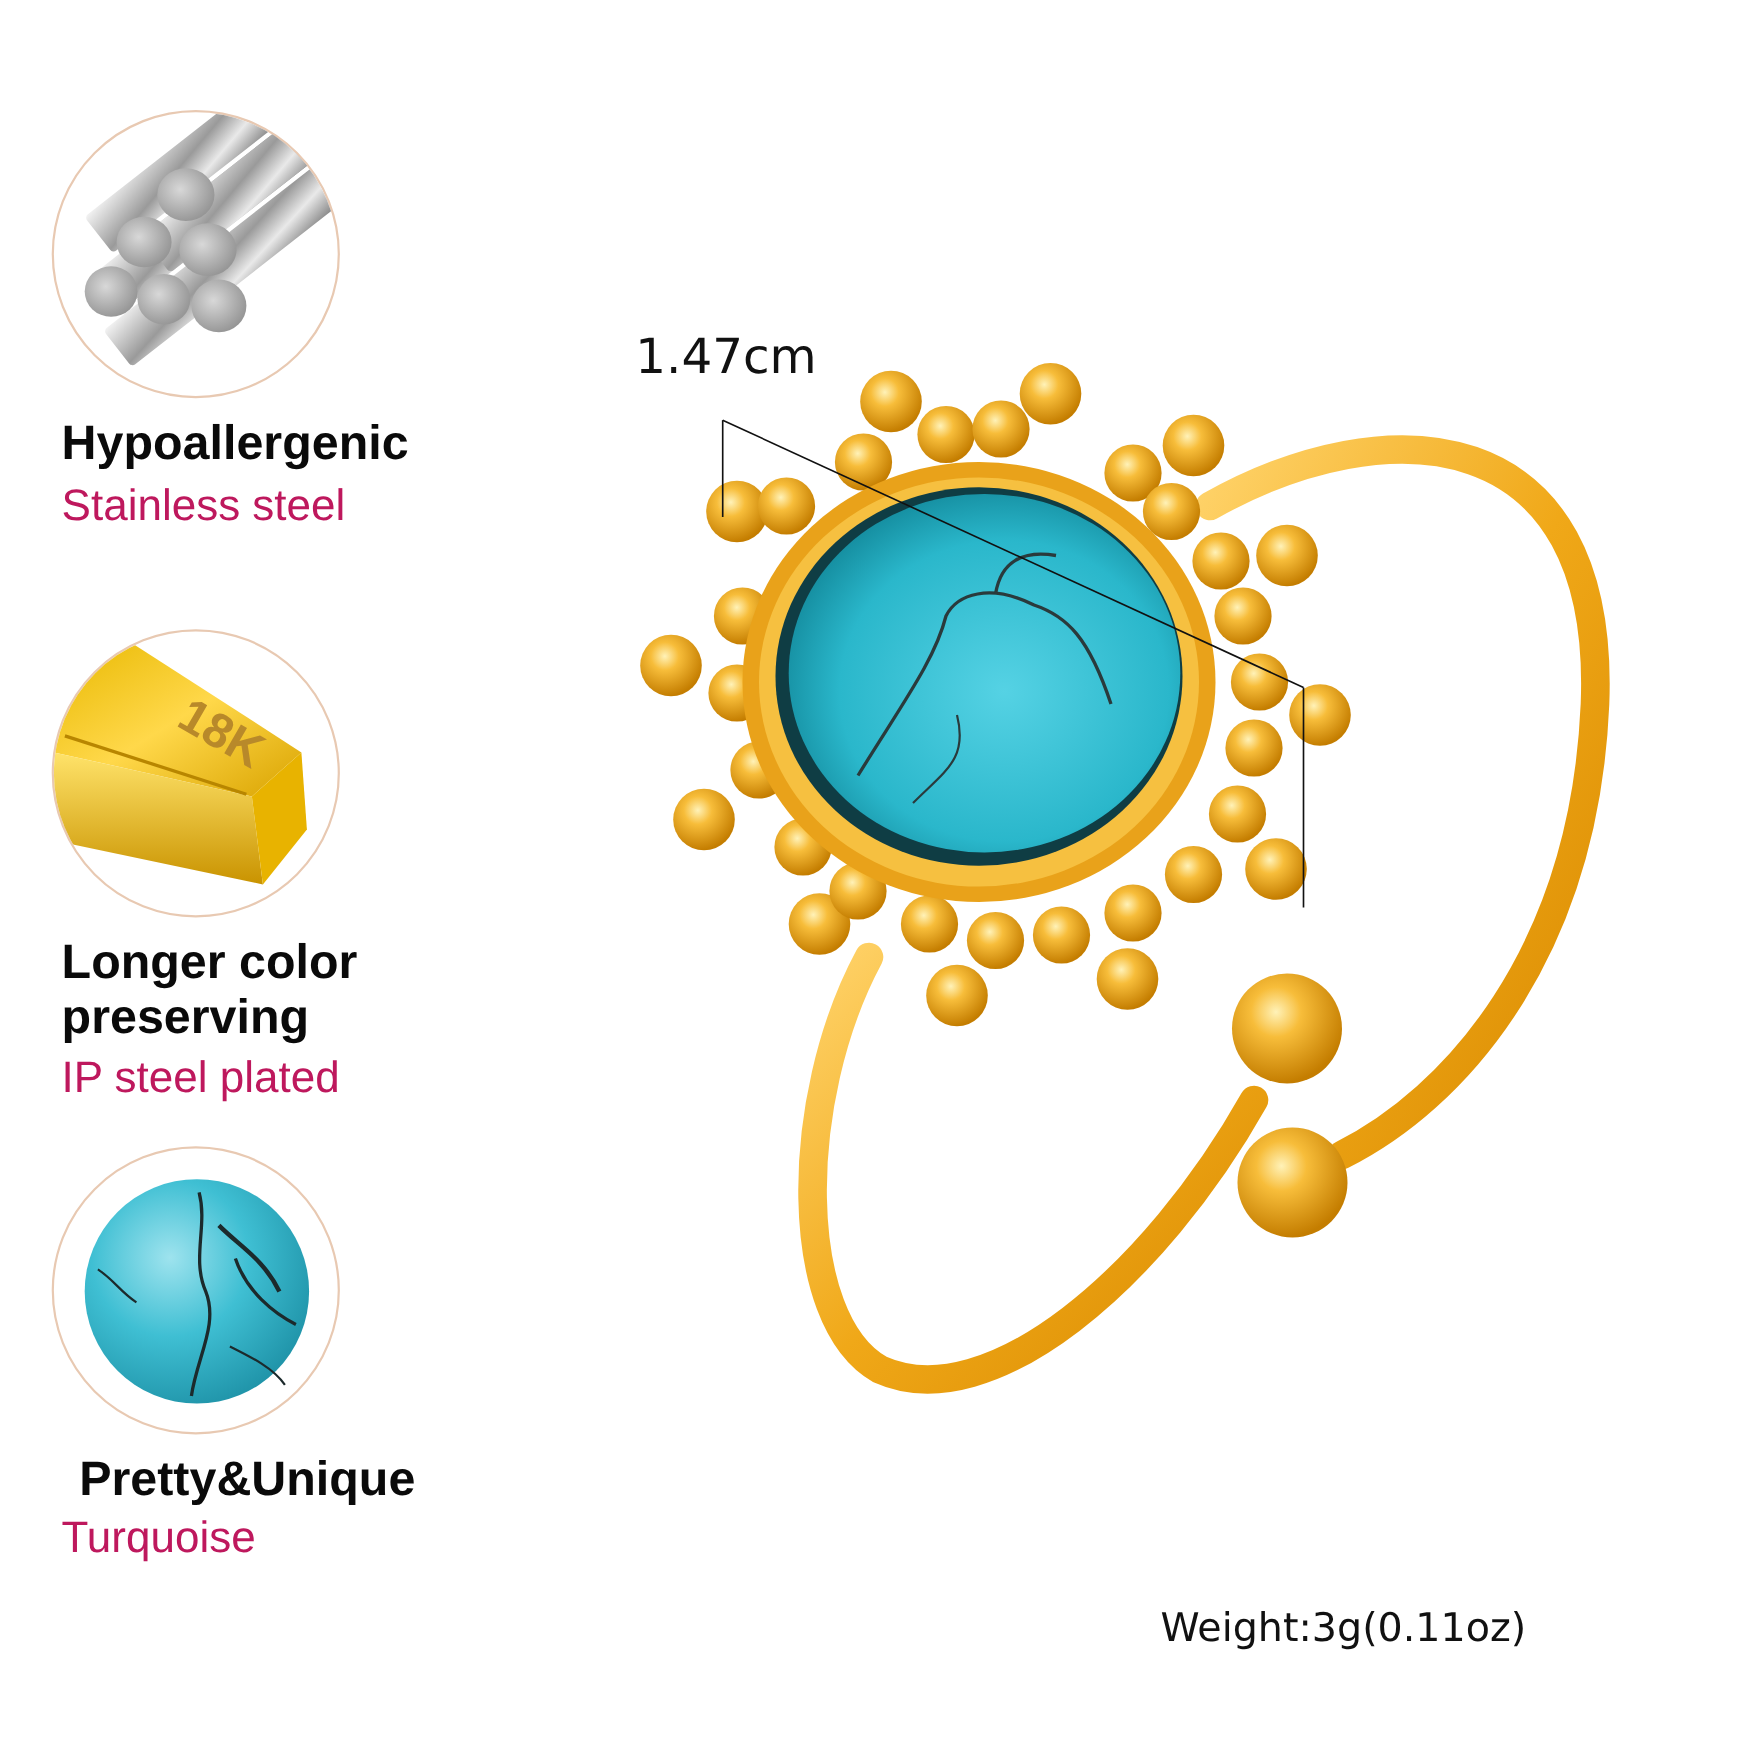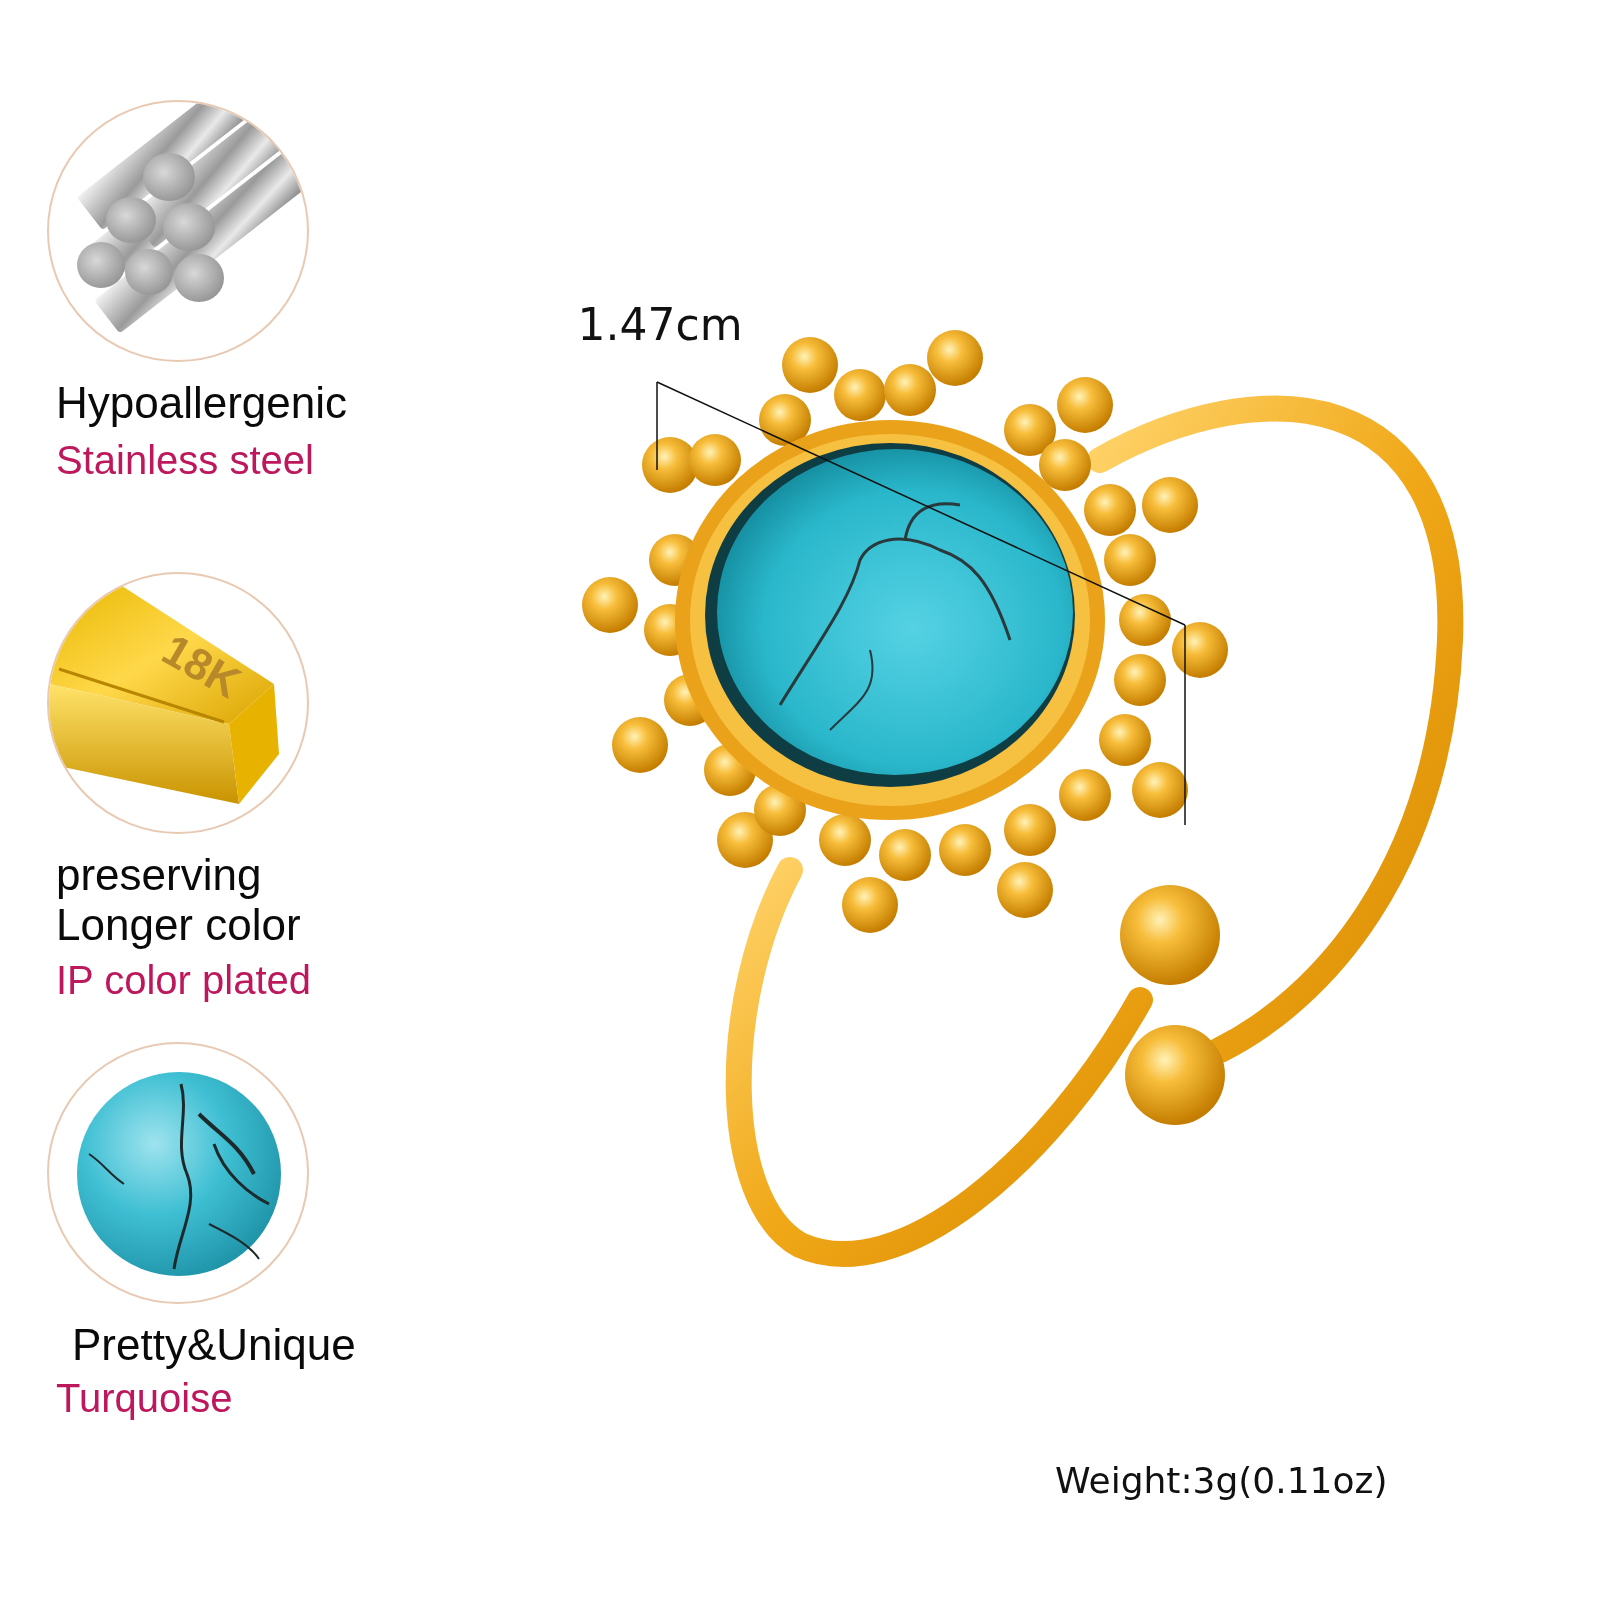--- a/index.html
+++ b/index.html
@@ -2,21 +2,21 @@
 <html><head>
   <meta charset="utf-8">
   <style>
     html, body { margin: 0; padding: 0; background: #ffffff; }
     body { width: 1600px; height: 1600px; position: relative; overflow: hidden; font-family: "Liberation Sans", sans-serif; }
     .badge {
       position: absolute; width: 258px; height: 258px; border-radius: 50%;
       border: 2px solid #e8c9b2; background: #ffffff; overflow: hidden;
     }
     .badge svg { width: 100%; height: 100%; display: block; }
-    .title { position: absolute; font-weight: normal; color: #0a0a0a; font-size: 44px; line-height: 50px; white-space: nowrap; }
+    .title { position: absolute; font-weight: bold; color: #0a0a0a; font-size: 44px; line-height: 50px; white-space: nowrap; }
     .subtitle { position: absolute; color: #be185d; font-size: 40px; line-height: 36px; white-space: nowrap; }
     .dim-text { position: absolute; font-family: "DejaVu Sans", sans-serif; color: #111; font-size: 44px; line-height: 56px; text-align: center; }
     .weight { position: absolute; font-family: "DejaVu Sans", sans-serif; color: #111; font-size: 36px; white-space: nowrap; }
     .ring { position: absolute; left: 0; top: 0; width: 1600px; height: 1600px; }
   </style>
 </head>
 <body>
 
 <div class="badge" style="left:47px; top:100px;">
   <svg viewBox="0 0 258 258">
@@ -63,24 +63,24 @@
       </linearGradient>
     </defs>
     <polygon points="0,60 70,10 225,110 180,150 0,110" fill="url(#goldTop)"></polygon>
     <polygon points="0,110 180,150 190,230 0,190" fill="url(#goldSide)"></polygon>
     <polygon points="180,150 225,110 230,180 190,230" fill="#e8b300"></polygon>
     <line x1="10" y1="95" x2="175" y2="148" stroke="#b88600" stroke-width="3"></line>
     <text x="110" y="85" transform="rotate(30 110 85)" font-family="Liberation Sans, sans-serif" font-weight="bold" font-size="44" fill="#b8892a">18K</text>
   </svg>
 </div>
 <div class="title" style="left:56px; top:850px;">
+  <div>Longer color</div>
   <div>preserving</div>
-  <div>Longer color</div>
 </div>
-<div class="subtitle" style="left:56px; top:962px;">IP color plated</div>
+<div class="subtitle" style="left:56px; top:962px;">IP steel plated</div>
 
 <div class="badge" style="left:47px; top:1042px;">
   <svg viewBox="0 0 258 258">
     <defs>
       <radialGradient id="turqBall" cx="0.38" cy="0.35" r="0.7">
         <stop offset="0" stop-color="#9ee3ee"></stop>
         <stop offset="0.5" stop-color="#3fbfd3"></stop>
         <stop offset="1" stop-color="#1f93a8"></stop>
       </radialGradient>
     </defs>

